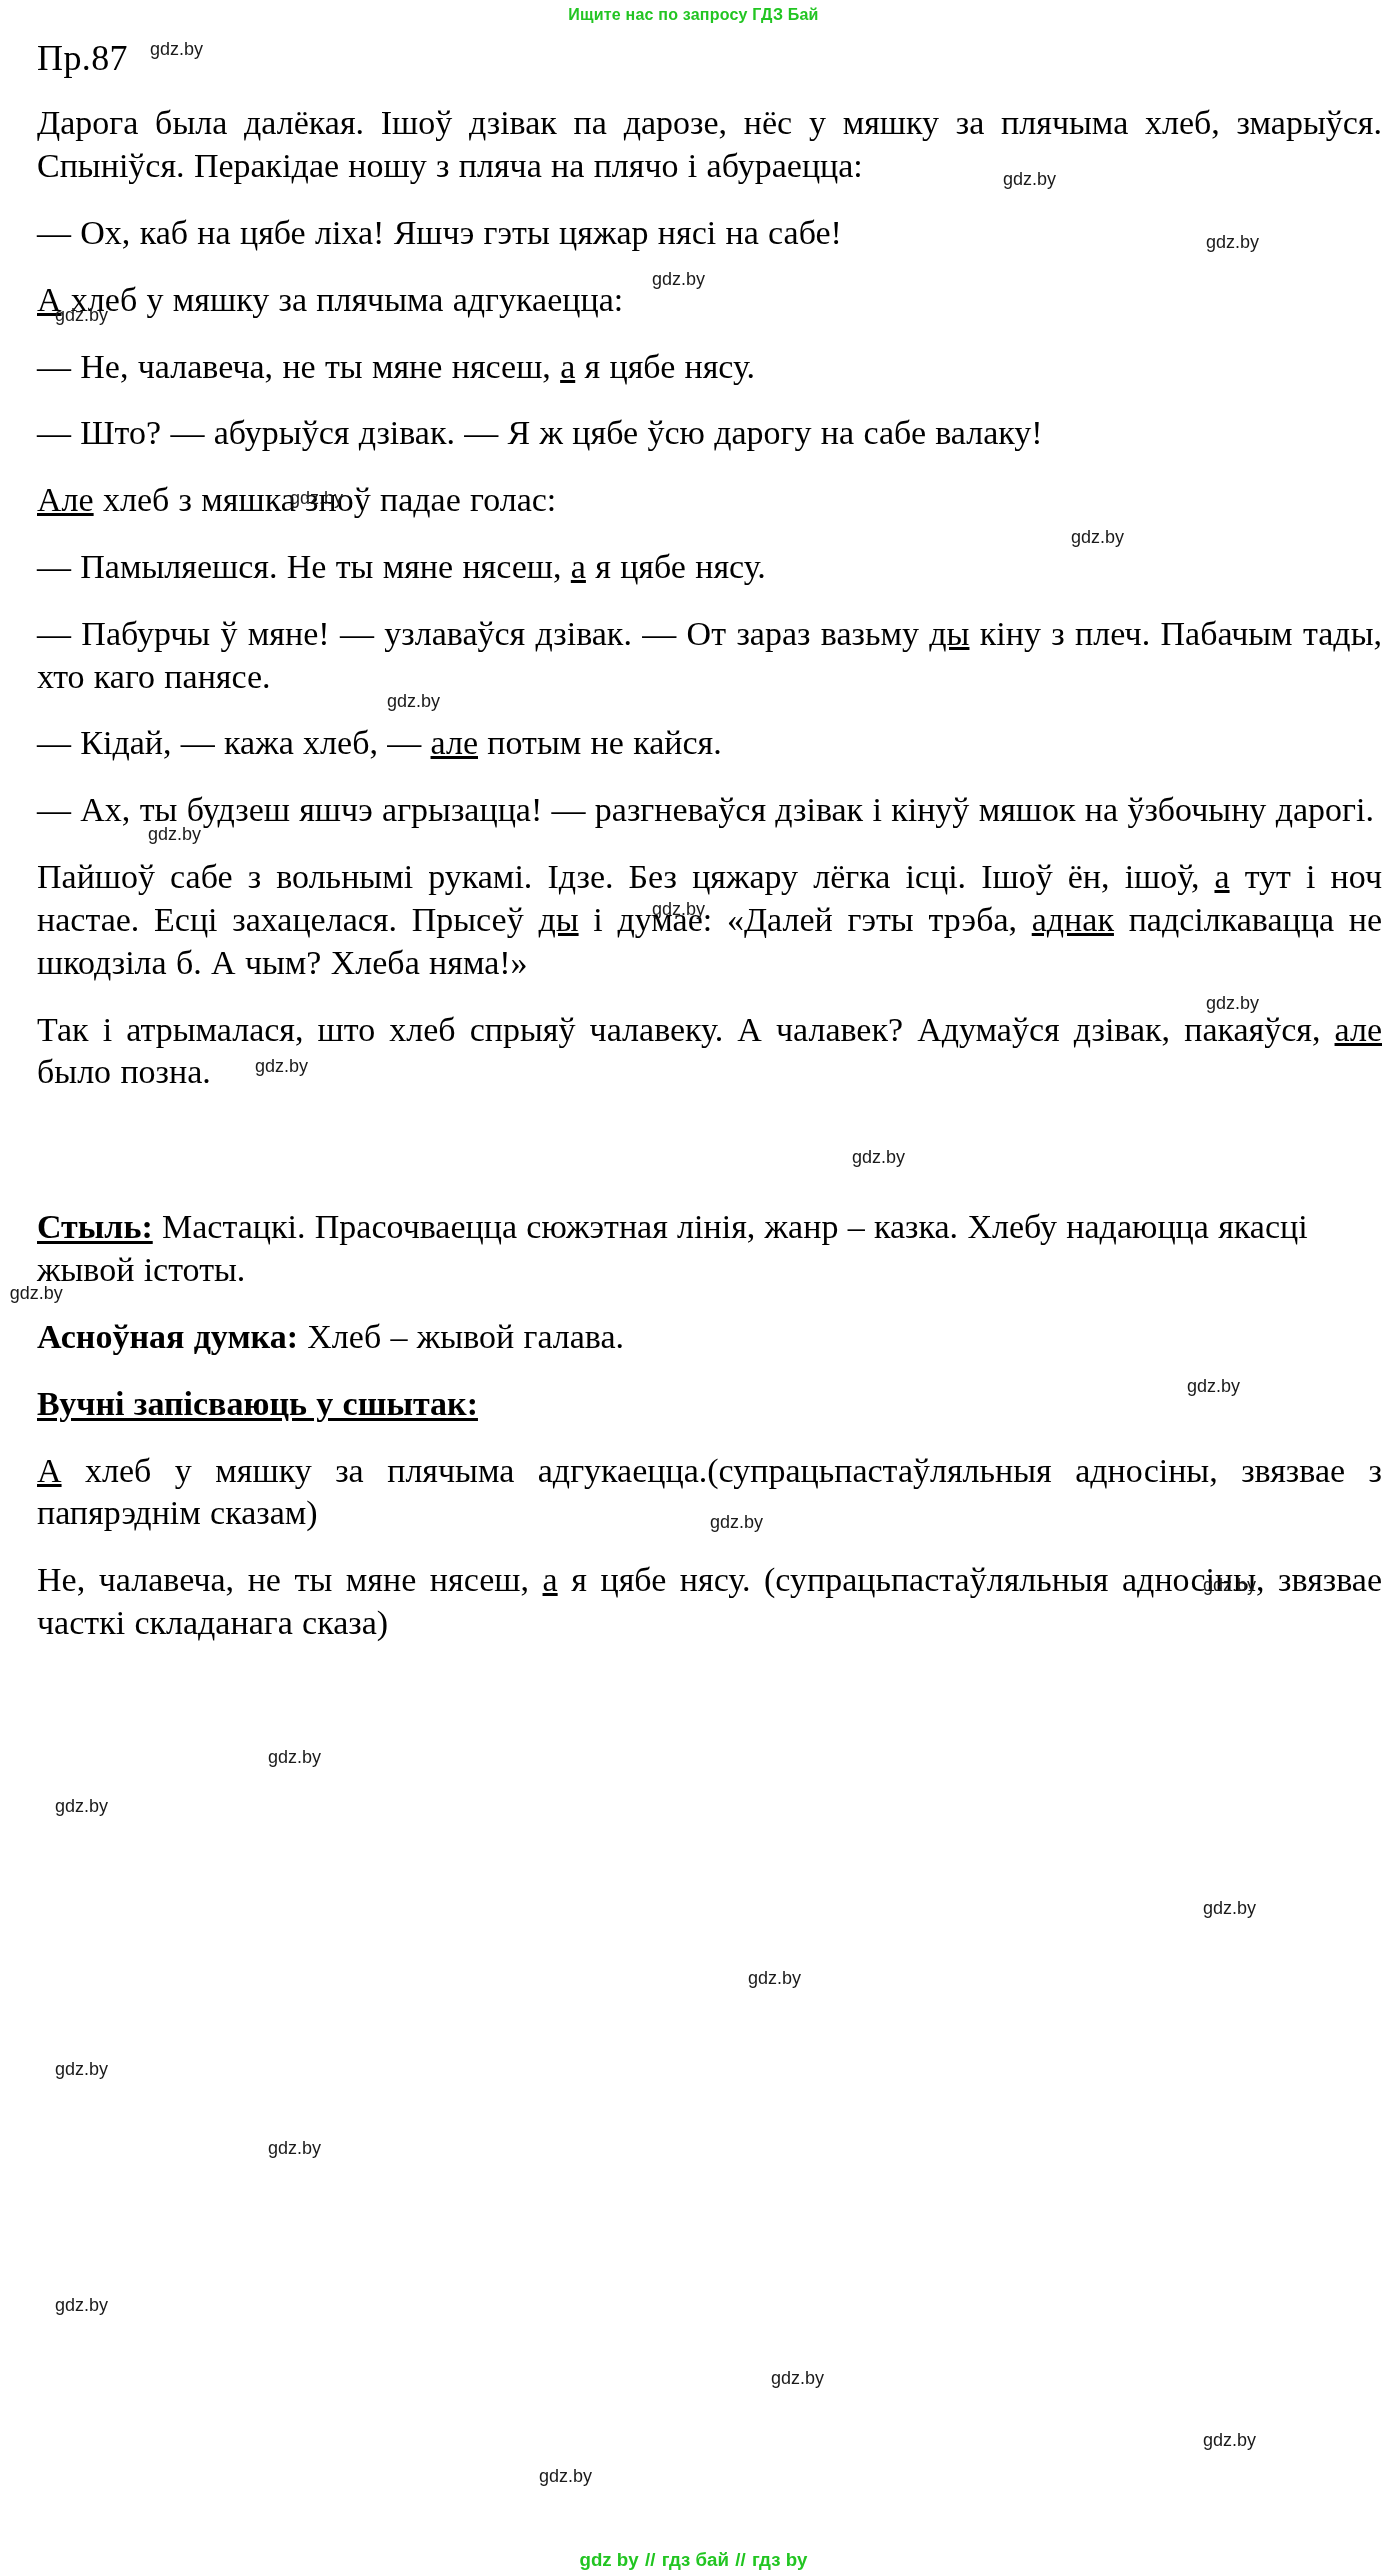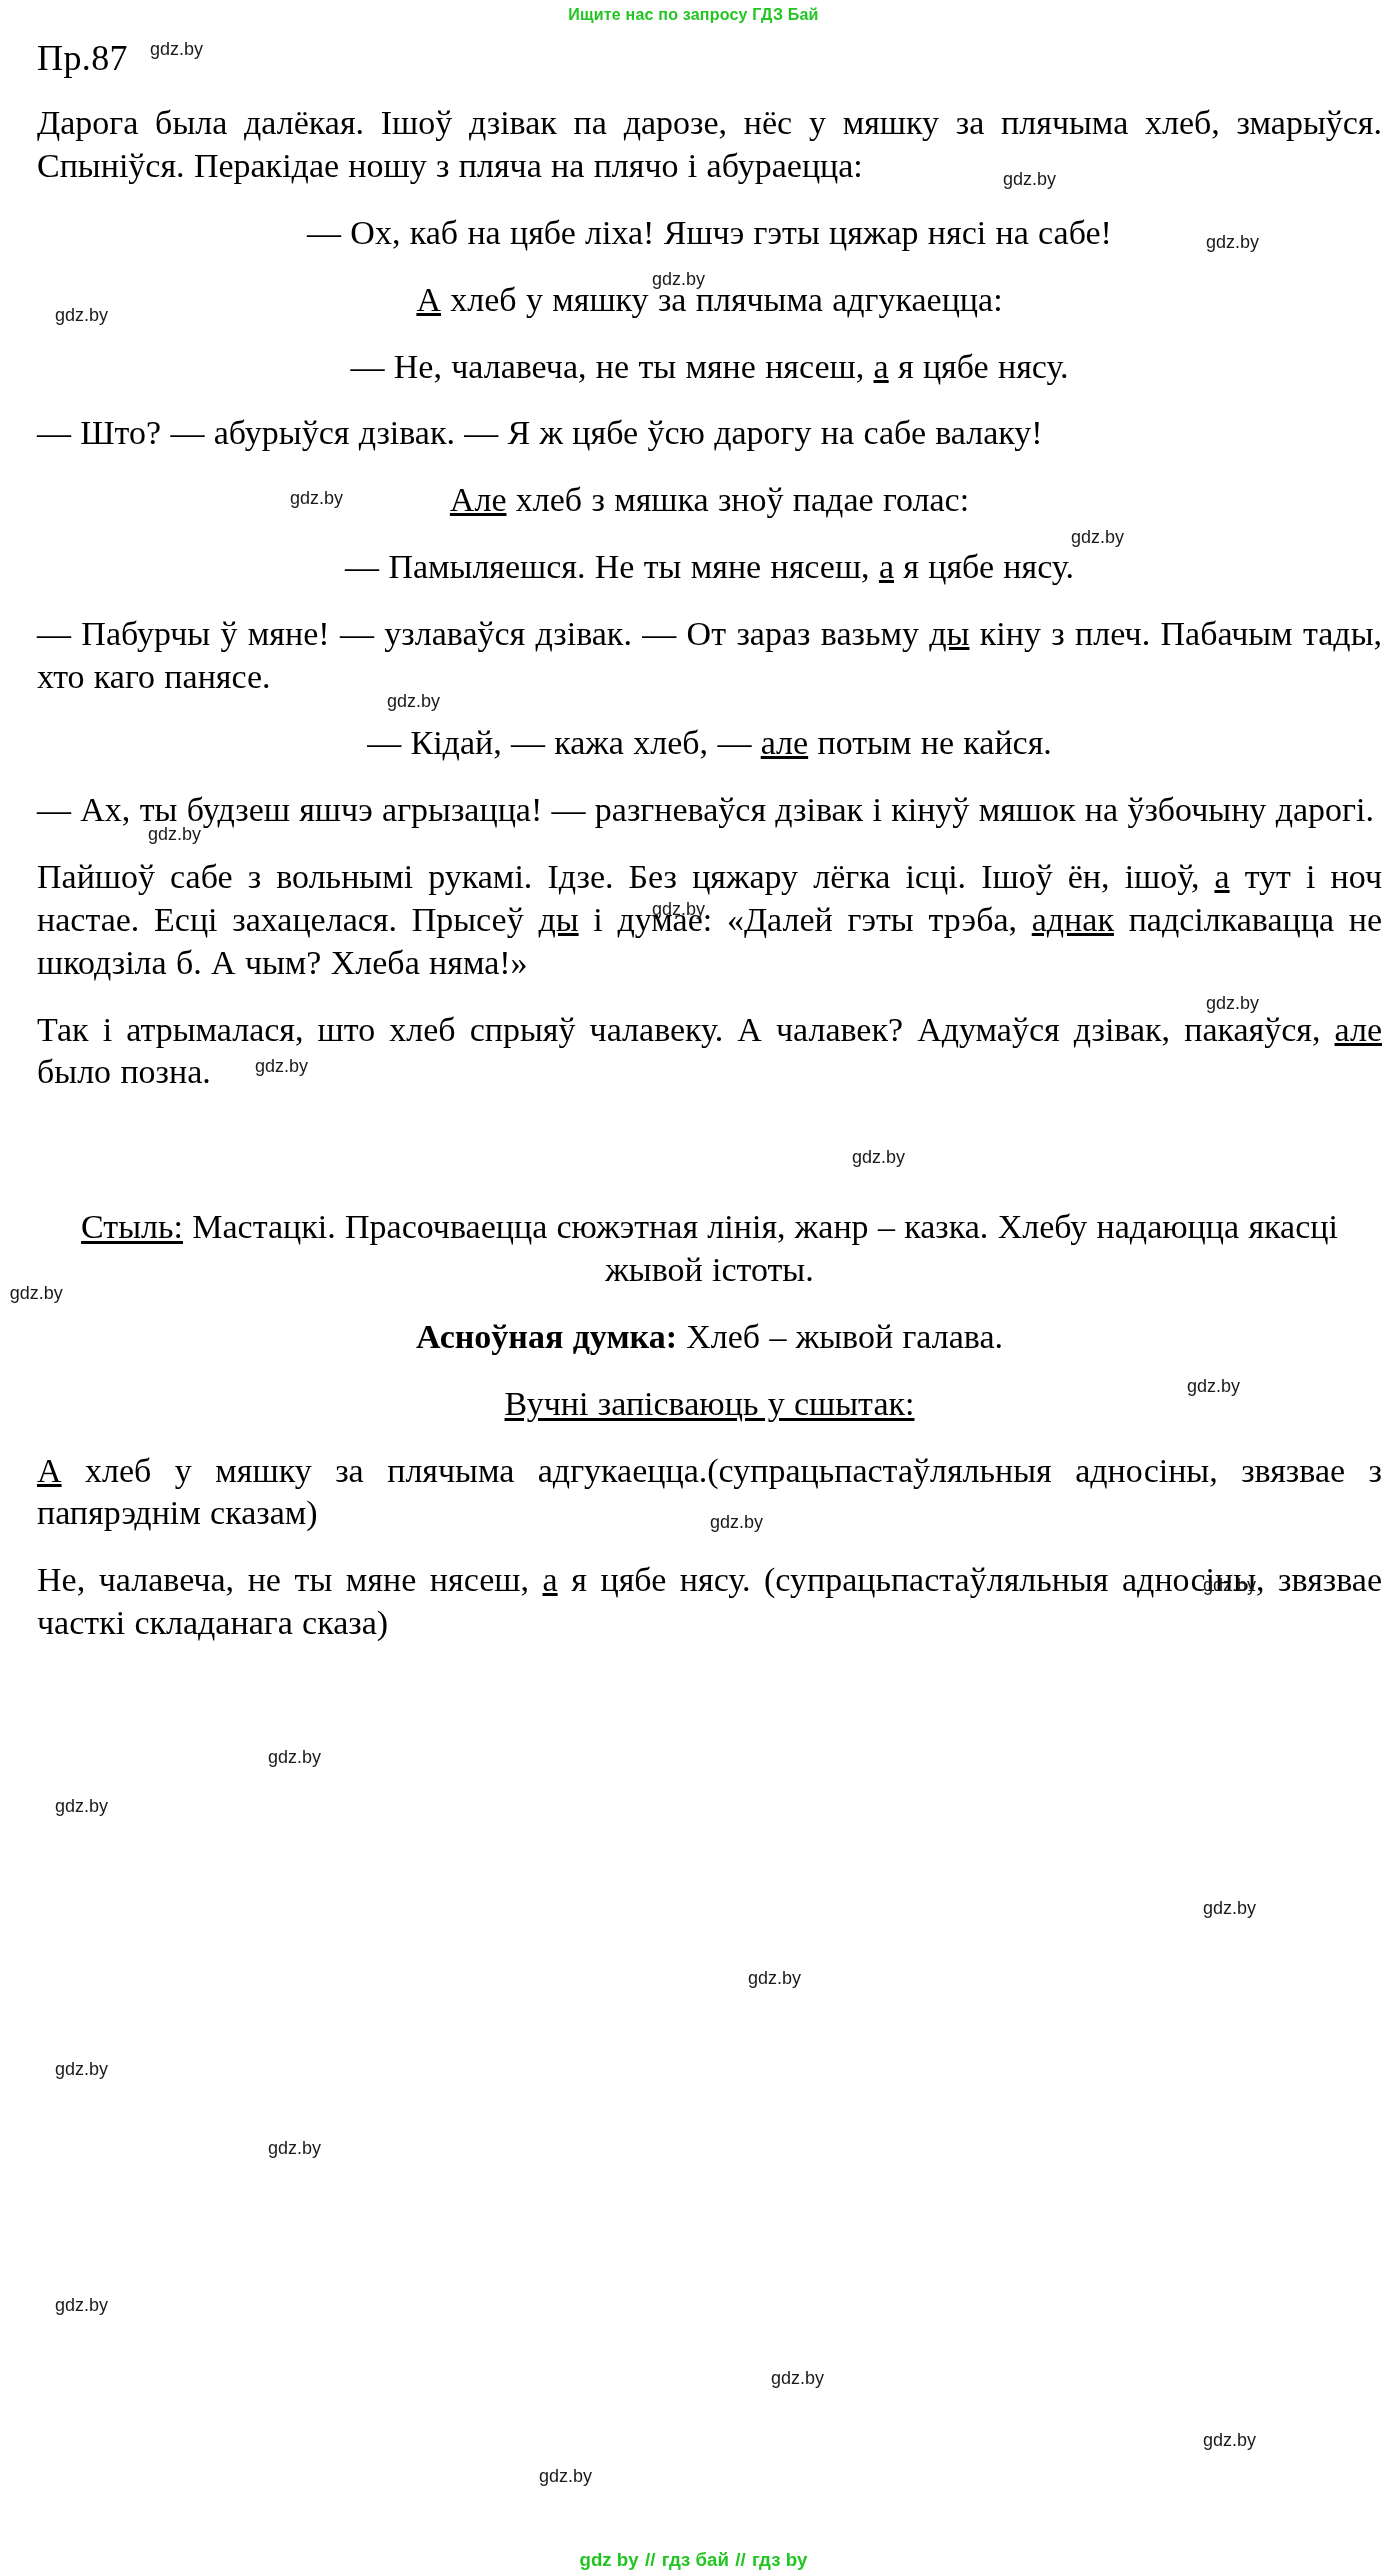--- a/index.html
+++ b/index.html
@@ -53,28 +53,28 @@
 
   p.para {
     font-size: 34px;
     line-height: 1.26;
     margin: 0;
     text-align: justify;
     text-justify: inter-word;
     letter-spacing: 0px;
     word-spacing: 0.8px;
   }
-  p.para.noj { text-align: center; }
+  p.para.noj { text-align: left; }
   .gap-md { height: 24px; }
   .gap-lg { height: 42px; }
   .gap-xl { height: 70px; }
 
   .u { text-decoration: underline; text-underline-offset: 2.4px; }
   .b { font-weight: 700; margin-top: 40px; }
-  .bu { font-weight: 400; text-decoration: underline; text-underline-offset: 3.2px; }
+  .bu { font-weight: 700; text-decoration: underline; text-underline-offset: 3.2px; }
 
   
   .wm {
     position: absolute;
     font-family: "Liberation Sans", "DejaVu Sans", sans-serif;
     font-size: 18px;
     font-weight: 400;
     color: #1a1a1a;
     white-space: nowrap;
     pointer-events: none;

